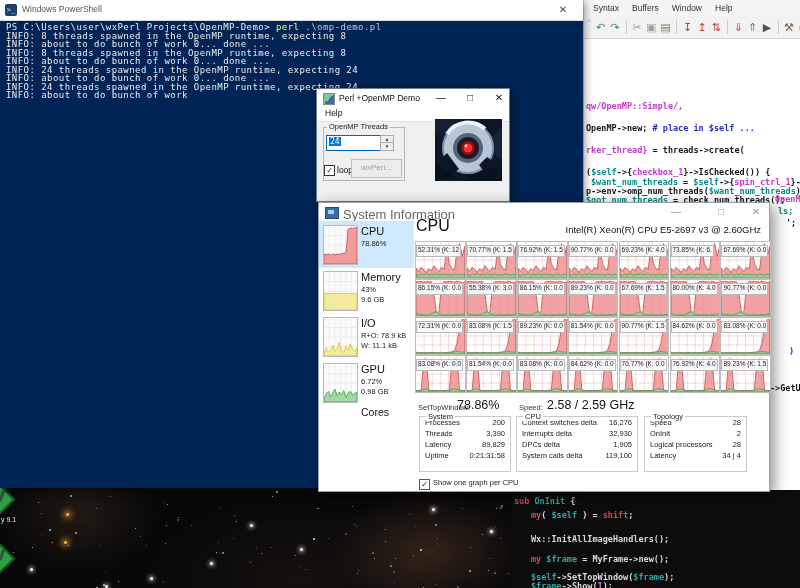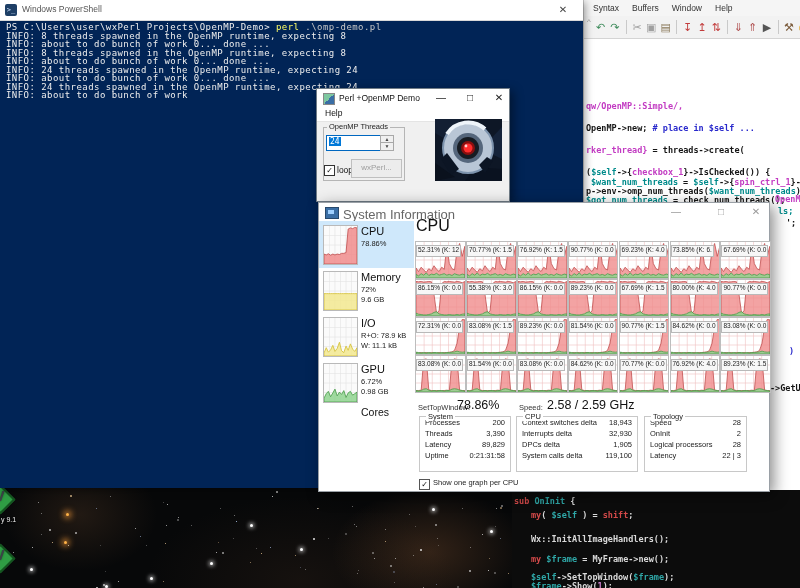--- a/index.html
+++ b/index.html
@@ -437,21 +437,21 @@
                 <line x1="15.5" y1="0" x2="15.5" y2="36"></line>
                 <line x1="20.7" y1="0" x2="20.7" y2="36"></line>
                 <line x1="25.8" y1="0" x2="25.8" y2="36"></line>
                 <line x1="0" y1="9.0" x2="31" y2="9.0"></line>
                 <line x1="0" y1="18.0" x2="31" y2="18.0"></line>
                 <line x1="0" y1="27.0" x2="31" y2="27.0"></line>
               </g>
               <polygon points="0,36 0.0,20.5 2.1,20.5 4.1,20.5 6.2,20.5 8.3,20.5 10.3,20.5 12.4,20.5 14.5,20.5 16.5,20.5 18.6,20.5 20.7,20.5 22.7,20.5 24.8,20.5 26.9,20.5 28.9,20.5 31.0,20.5 31,36" fill="#f2e88f" fill-opacity="0.85" stroke="#d6c23a" stroke-width="0.8"></polygon>
             </svg></div>
           <div class="si-name">Memory</div>
-          <div class="si-sub" style="top: 16px;">72%</div>
+          <div class="si-sub" style="top: 16px;">43%</div>
           <div class="si-sub" style="top: 26px;">9.6 GB</div>
         </div>
         <div class="si-item" style="top: 112px;">
           <div class="si-thumb"><svg width="100%" height="100%" viewBox="0 0 31 36" preserveAspectRatio="none">
               <g stroke="#e4e4e4" stroke-width="0.6">
                 <line x1="5.2" y1="0" x2="5.2" y2="36"></line>
                 <line x1="10.3" y1="0" x2="10.3" y2="36"></line>
                 <line x1="15.5" y1="0" x2="15.5" y2="36"></line>
                 <line x1="20.7" y1="0" x2="20.7" y2="36"></line>
                 <line x1="25.8" y1="0" x2="25.8" y2="36"></line>
@@ -479,20 +479,21 @@
               </g>
               <polygon points="0,36 0.0,32.4 2.1,28.1 4.1,25.9 6.2,31.0 8.3,27.4 10.3,23.8 12.4,30.2 14.5,26.6 16.5,28.8 18.6,25.2 20.7,31.7 22.7,27.4 24.8,25.9 26.9,29.5 28.9,28.1 31.0,26.6 31,36" fill="#8fd48f" fill-opacity="0.85" stroke="#4d9e4d" stroke-width="0.8"></polygon>
             </svg></div>
           <div class="si-name">GPU</div>
           <div class="si-sub" style="top: 16px;">6.72%</div>
           <div class="si-sub" style="top: 26px;">0.98 GB</div>
         </div>
       </div>
     <div id="si-back">Cores</div>
     <div id="si-heading">CPU</div>
+    <div id="si-model">Intel(R) Xeon(R) CPU E5-2697 v3 @ 2.60GHz</div>
     <div id="si-grid">
         <div class="cpu-cell" style="left: 96px; top: 38px;"><svg width="100%" height="100%" viewBox="0 0 48 34" preserveAspectRatio="none">
             <g stroke="#f0c4c4" stroke-width="0.6">
               <line x1="8.0" y1="0" x2="8.0" y2="34"></line>
               <line x1="16.0" y1="0" x2="16.0" y2="34"></line>
               <line x1="24.0" y1="0" x2="24.0" y2="34"></line>
               <line x1="32.0" y1="0" x2="32.0" y2="34"></line>
               <line x1="40.0" y1="0" x2="40.0" y2="34"></line>
               <line x1="0" y1="8.5" x2="48" y2="8.5"></line>
               <line x1="0" y1="17.0" x2="48" y2="17.0"></line>
@@ -901,21 +902,21 @@
           </div>
           <div class="si-grow">
             <span>Uptime</span>
             <span>0:21:31:58</span>
           </div>
         </div>
         <div class="si-group" style="left: 197px; width: 120px;">
           <div class="si-group-title">CPU</div>
           <div class="si-grow">
             <span>Context switches delta</span>
-            <span>18,943</span>
+            <span>16,276</span>
           </div>
           <div class="si-grow">
             <span>Interrupts delta</span>
             <span>32,930</span>
           </div>
           <div class="si-grow">
             <span>DPCs delta</span>
             <span>1,905</span>
           </div>
           <div class="si-grow">
@@ -932,21 +933,21 @@
           <div class="si-grow">
             <span>OnInit</span>
             <span>2</span>
           </div>
           <div class="si-grow">
             <span>Logical processors</span>
             <span>28</span>
           </div>
           <div class="si-grow">
             <span>Latency</span>
-            <span>22 | 3</span>
+            <span>34 | 4</span>
           </div>
         </div>
       </div>
     <div id="si-cb">✓</div>
     <div id="si-cb-label">Show one graph per CPU</div>
   </div>
 
 </div>
 
 </body></html>

